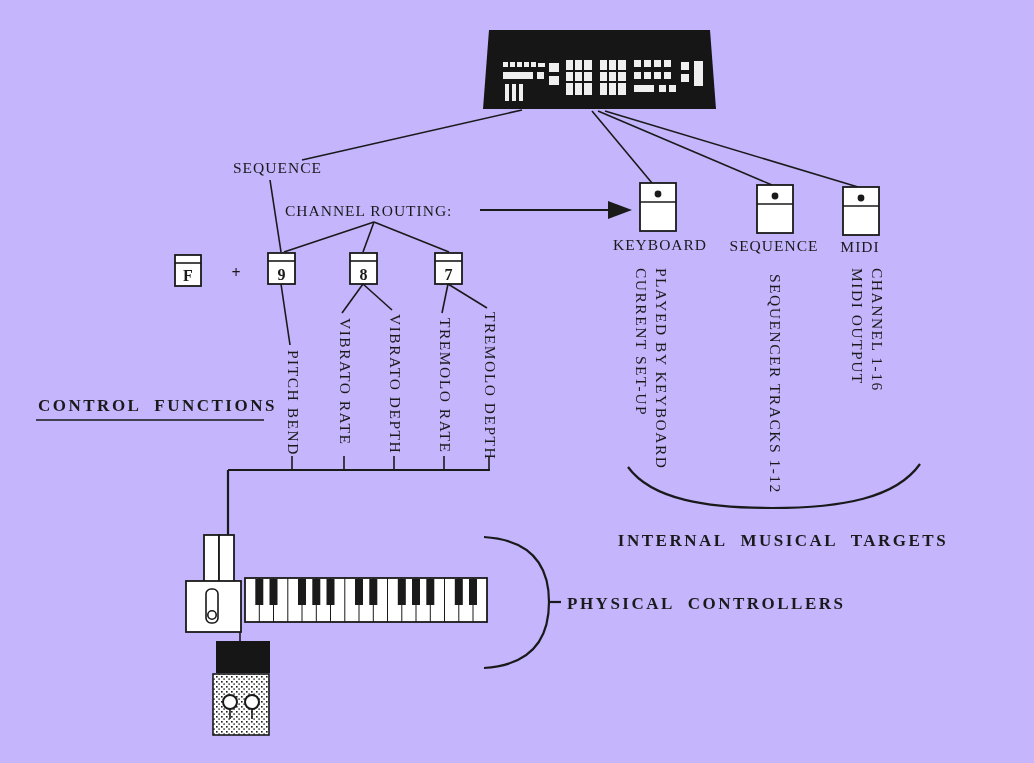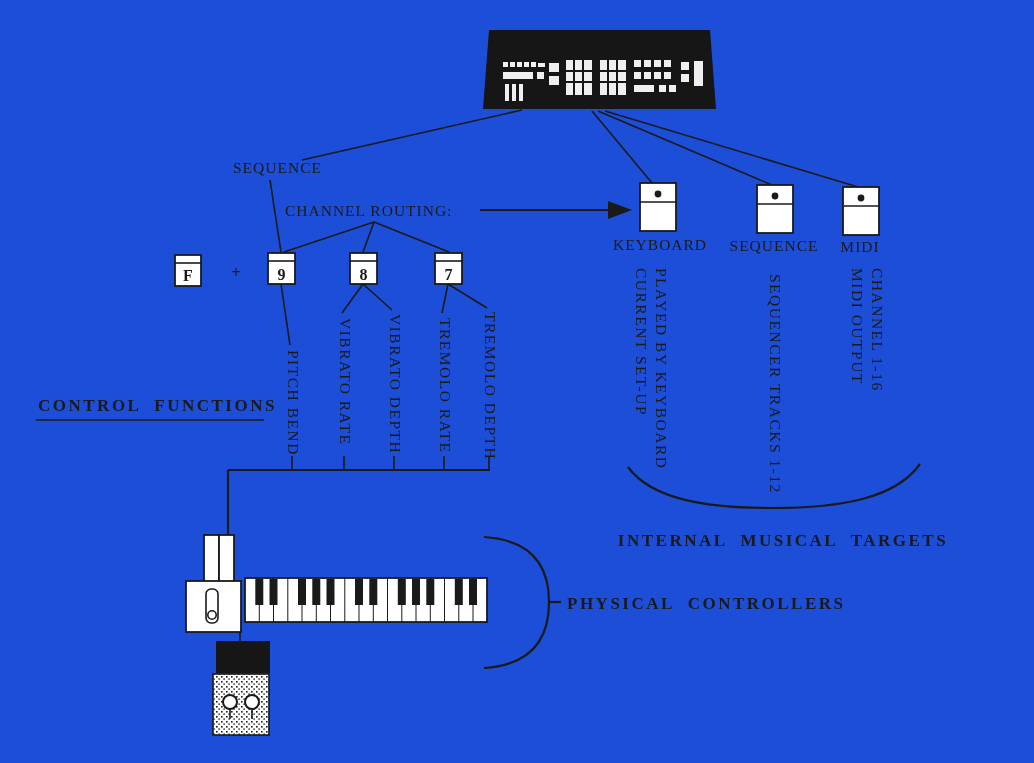--- a/index.html
+++ b/index.html
@@ -1,16 +1,16 @@
 <!DOCTYPE html>
 <html><head>
 <meta charset="utf-8">
 <style>
   html,body { margin:0; padding:0; background:#ffffff; }
-  .page { position:relative; width:1034px; height:763px; background:#1d4ed8; overflow:hidden; }
+  .page { position:relative; width:1034px; height:763px; background:#c4b5fd; overflow:hidden; }
   svg { position:absolute; left:0; top:0; }
   .t { font-family:"Liberation Serif", serif; fill:#1a1a1a; }
   .lab { font-size:15.5px; letter-spacing:1px; }
   .vert { font-size:15.5px; letter-spacing:1.5px; }
   .title { font-size:17px; font-weight:bold; letter-spacing:2.5px; word-spacing:7px; }
   .keych { font-size:16px; font-weight:bold; }
   .ln { stroke:#1a1a1a; stroke-width:1.6; fill:none; }
   .ln2 { stroke:#1a1a1a; stroke-width:2.2; fill:none; }
   .bx { stroke:#1a1a1a; stroke-width:1.8; fill:#ffffff; }
 </style>

